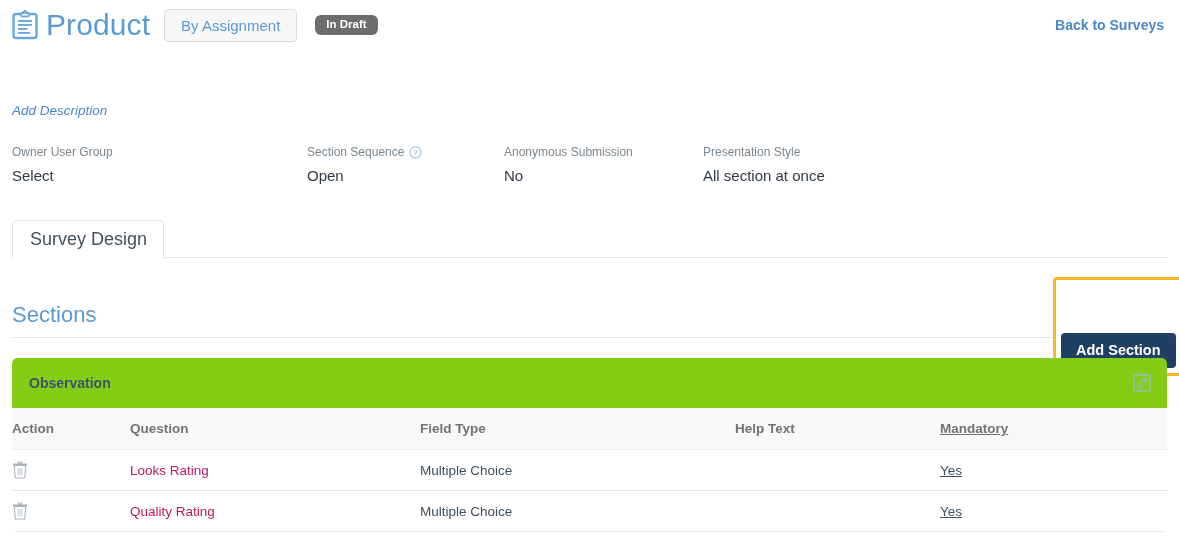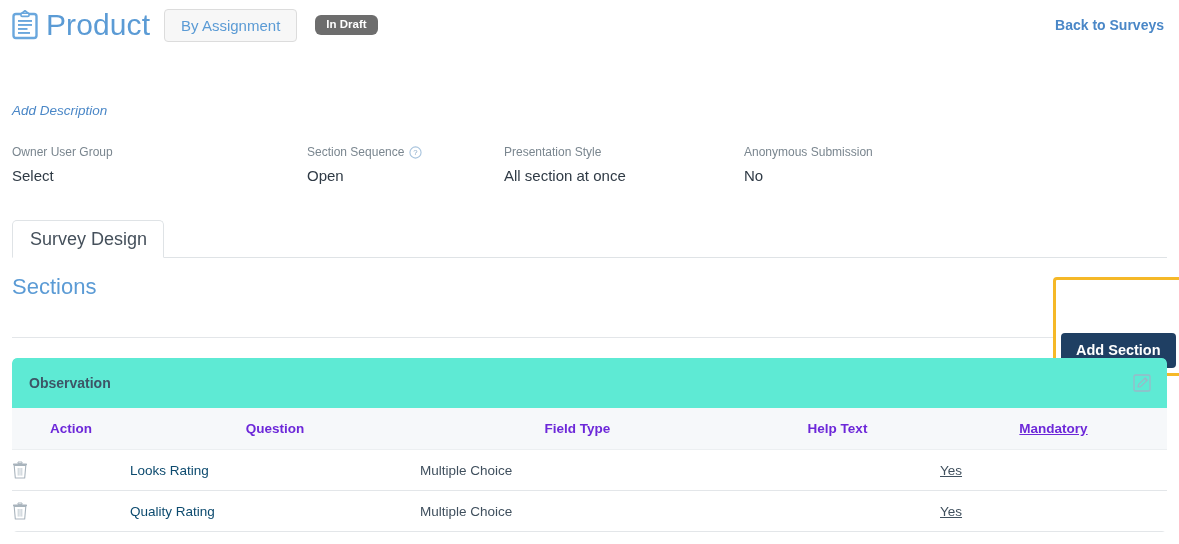--- a/index.html
+++ b/index.html
@@ -70,21 +70,21 @@
   }
   .tab {
     border: 1px solid #dfe3e6; border-bottom: 1px solid #ffffff;
     background: #fff; border-radius: 5px 5px 0 0;
     font-size: 18px; color: #45505b; padding: 9px 16px 9px 17px;
     position: relative; top: 1px; cursor: pointer; line-height: 1;
   }
 
   
   .sections-head {
-    position: absolute; left: 12px; top: 276px; width: 1155px;
+    position: absolute; left: 12px; top: 304px; width: 1155px;
     display: flex; align-items: center;
   }
   .sections-title { font-size: 22px; color: #5b9bd5; font-weight: 400; line-height: 1; }
   .sections-rule {
     position: absolute; left: 12px; top: 337px; width: 1155px;
     border-top: 1px solid #e3e6e9;
   }
   .add-section-focus {
     position: absolute; left: 1053px; top: 277px;
     border: 3px solid #f5b827; border-radius: 4px;
@@ -95,52 +95,52 @@
     font-size: 14.5px; font-weight: 700; padding: 10px 15px; line-height: 1;
     cursor: pointer; white-space: nowrap; font-family: "Liberation Sans", sans-serif; margin-top: 48px;
   }
 
   
   .section-card {
     position: absolute; left: 12px; top: 358px; width: 1155px;
     border-radius: 5px; overflow: hidden;
   }
   .section-bar {
-    background: #5eead4; height: 50px; display: flex; align-items: center;
+    background: #84cc16; height: 50px; display: flex; align-items: center;
     padding: 0 14px 0 17px; border-radius: 5px 5px 0 0;
   }
   .section-name { font-size: 14px; color: #3d5566; font-weight: 700; }
   .edit-icon-btn {
     margin-left: auto; width: 22px; height: 22px; cursor: pointer;
     display: flex; align-items: center; justify-content: center;
   }
 
   
   .qtable { width: 1155px; border-collapse: collapse; table-layout: fixed; }
   .qtable thead th {
-    background: #f6f8fa; font-size: 13.5px; color: #6d28d9; font-weight: 700;
-    text-align: center; padding: 13px 0 13px 0; height: 38px;
+    background: #f6f8fa; font-size: 13.5px; color: #737373; font-weight: 700;
+    text-align: left; padding: 13px 0 13px 0; height: 38px;
   }
   .qtable thead th:first-child { border-radius: 0; }
   .qtable td {
     font-size: 13.5px; color: #40505e; padding: 11px 0; height: 38px;
     border-bottom: 1px solid #e3e6e9; vertical-align: middle;
   }
   .qtable tbody tr:first-child td { border-top: 1px solid #eceff1; }
   .col-action  { width: 118px; }
   .col-question{ width: 290px; }
   .col-field   { width: 315px; }
   .col-help    { width: 205px; }
   .col-mand    { width: 227px; }
   .cell-pad-action   { padding-left: 48px; }
   .cell-pad-question { padding-left: 124px; }
   .cell-pad-field    { padding-left: 0px; }
   .cell-pad-help     { padding-left: 0px; }
   .cell-pad-mand     { padding-left: 0px; text-decoration: underline; }
-  .q-link { color: #0c4a6e; text-decoration: none; cursor: pointer; text-align: right; }
+  .q-link { color: #be185d; text-decoration: none; cursor: pointer; text-align: right; }
   .trash-btn {
     width: 16px; height: 18px; display: inline-block; cursor: pointer;
     vertical-align: middle;
   }
 </style>
 </head>
 <body>
 
 <div class="page">
 
@@ -184,32 +184,32 @@
         <span class="help-icon">
           <svg viewBox="0 0 14 14" width="13" height="13" aria-hidden="true">
             <circle cx="7" cy="7" r="6" fill="none" stroke="#a7c3dd" stroke-width="1.2"></circle>
             <text x="7" y="10.2" font-size="8.4" fill="#8aa9c6" text-anchor="middle" font-family="Liberation Sans, sans-serif">?</text>
           </svg>
         </span>
       </div>
       <div class="meta-value">Open</div>
     </div>
 
+    <div class="meta-col c3">
+      <div class="meta-label">
+        <span>Anonymous Submission</span>
+      </div>
+      <div class="meta-value">No</div>
+    </div>
+
     <div class="meta-col c4">
       <div class="meta-label">
         <span>Presentation Style</span>
       </div>
       <div class="meta-value">All section at once</div>
-    </div>
-
-    <div class="meta-col c3">
-      <div class="meta-label">
-        <span>Anonymous Submission</span>
-      </div>
-      <div class="meta-value">No</div>
     </div>
 
   </div>
 
   <div class="tabbar">
     <div class="tab">Survey Design</div>
   </div>
 
   <div class="sections-head">
     <div class="sections-title">Sections</div>

